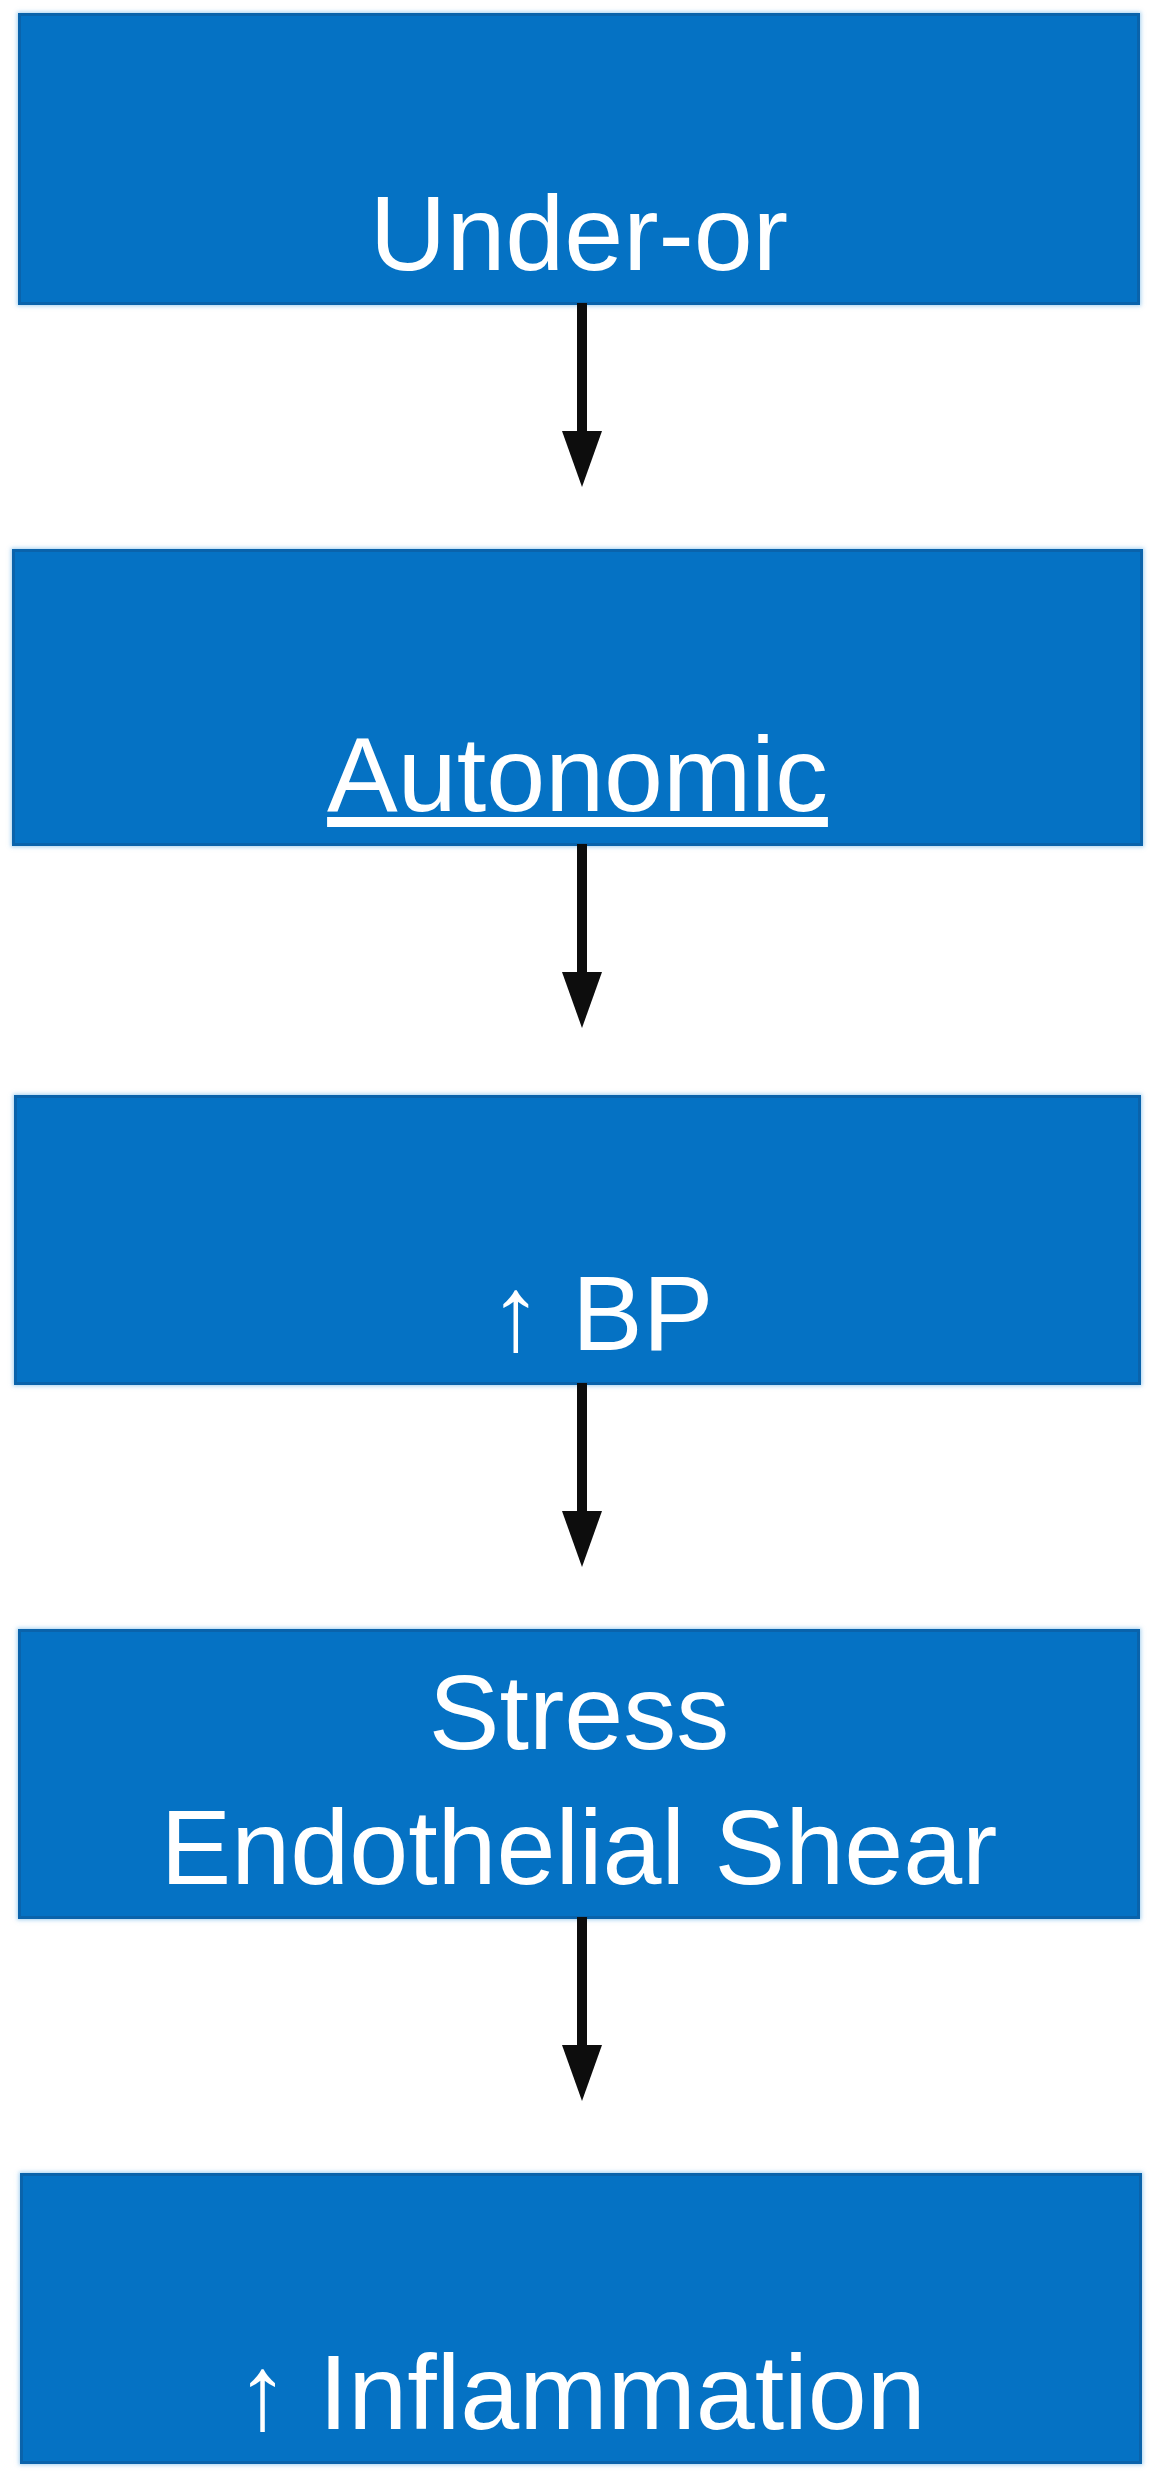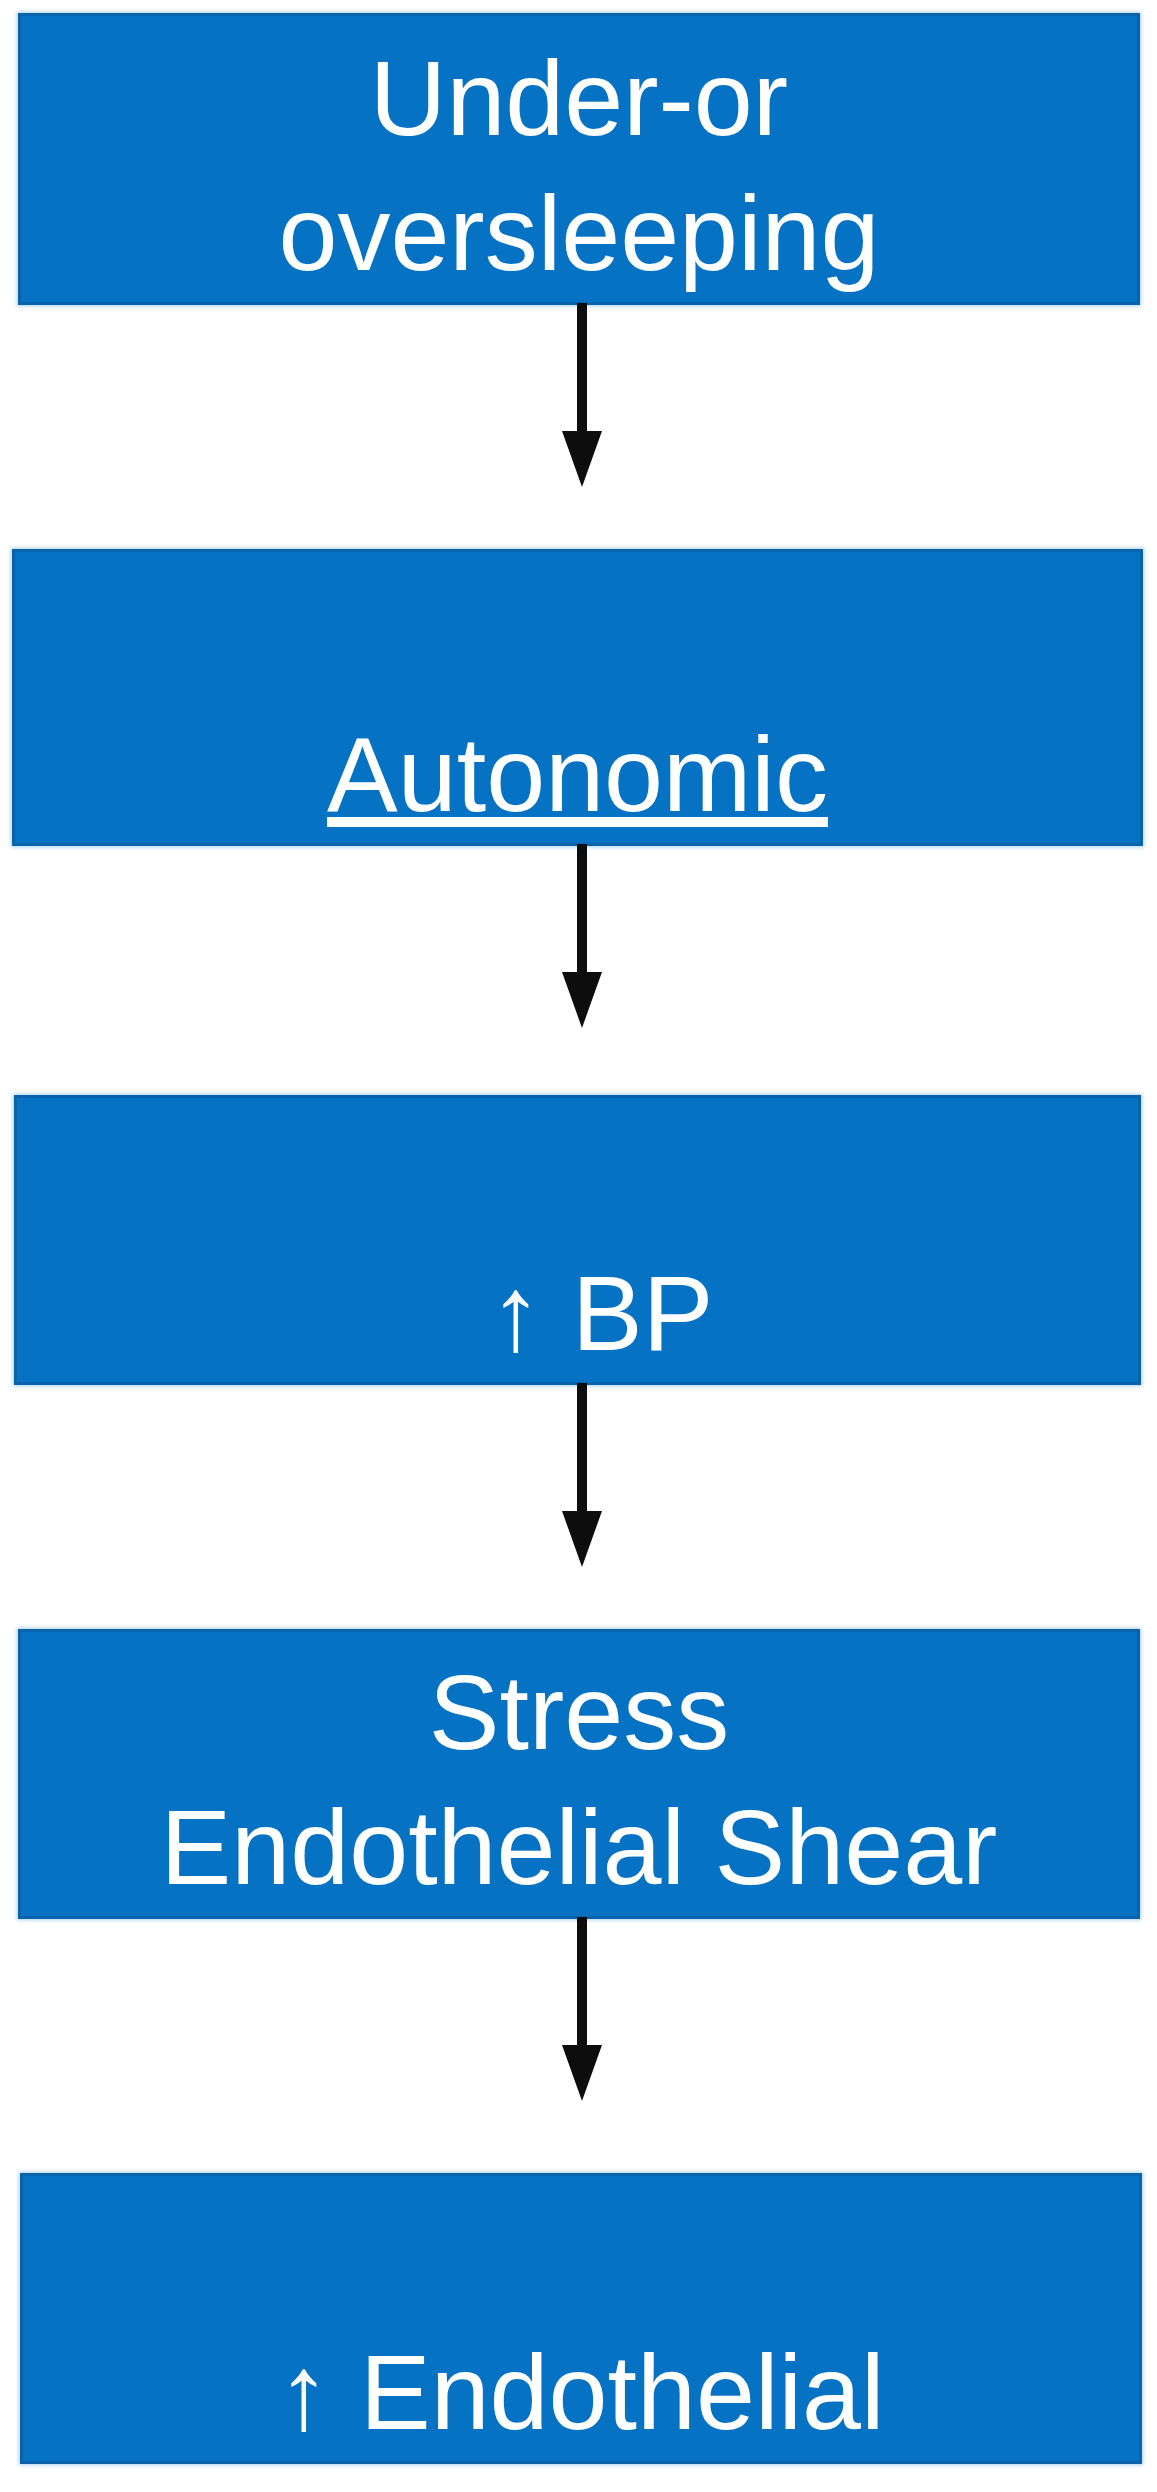--- a/index.html
+++ b/index.html
@@ -53,21 +53,20 @@
   .a2 { left: 559px; top: 1383px; }
   .a3 { left: 559px; top: 1917px; }
 </style>
 </head>
 <body>
 
 <div class="page">
 
   <div class="flow-node n0">
     <span class="line">Under-or</span>
-    <span class="line">oversleeping</span>
   </div>
 
   <svg class="flow-arrow a0" viewBox="0 0 46 186" aria-hidden="true">
     <line x1="23" y1="0" x2="23" y2="134" stroke="currentColor" stroke-width="10"></line>
     <polygon points="3,128 43,128 23,184" fill="currentColor"></polygon>
   </svg>
 
   <div class="flow-node n1">
     <span class="line">Autonomic</span>
   </div>
@@ -90,16 +89,16 @@
     <span class="line">Stress</span>
     <span class="line">Endothelial Shear</span>
   </div>
 
   <svg class="flow-arrow a3" viewBox="0 0 46 186" aria-hidden="true">
     <line x1="23" y1="0" x2="23" y2="134" stroke="currentColor" stroke-width="10"></line>
     <polygon points="3,128 43,128 23,184" fill="currentColor"></polygon>
   </svg>
 
   <div class="flow-node n4">
-    <span class="line">↑ Endothelial</span>
+    <span class="line">↑ Inflammation</span>
   </div>
 
 </div>
 
 </body></html>

